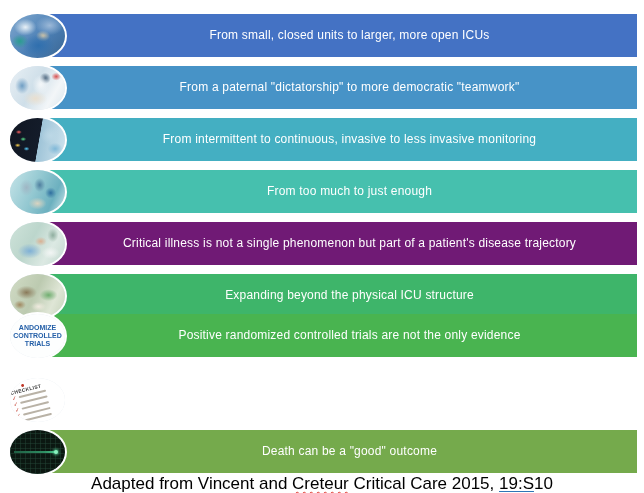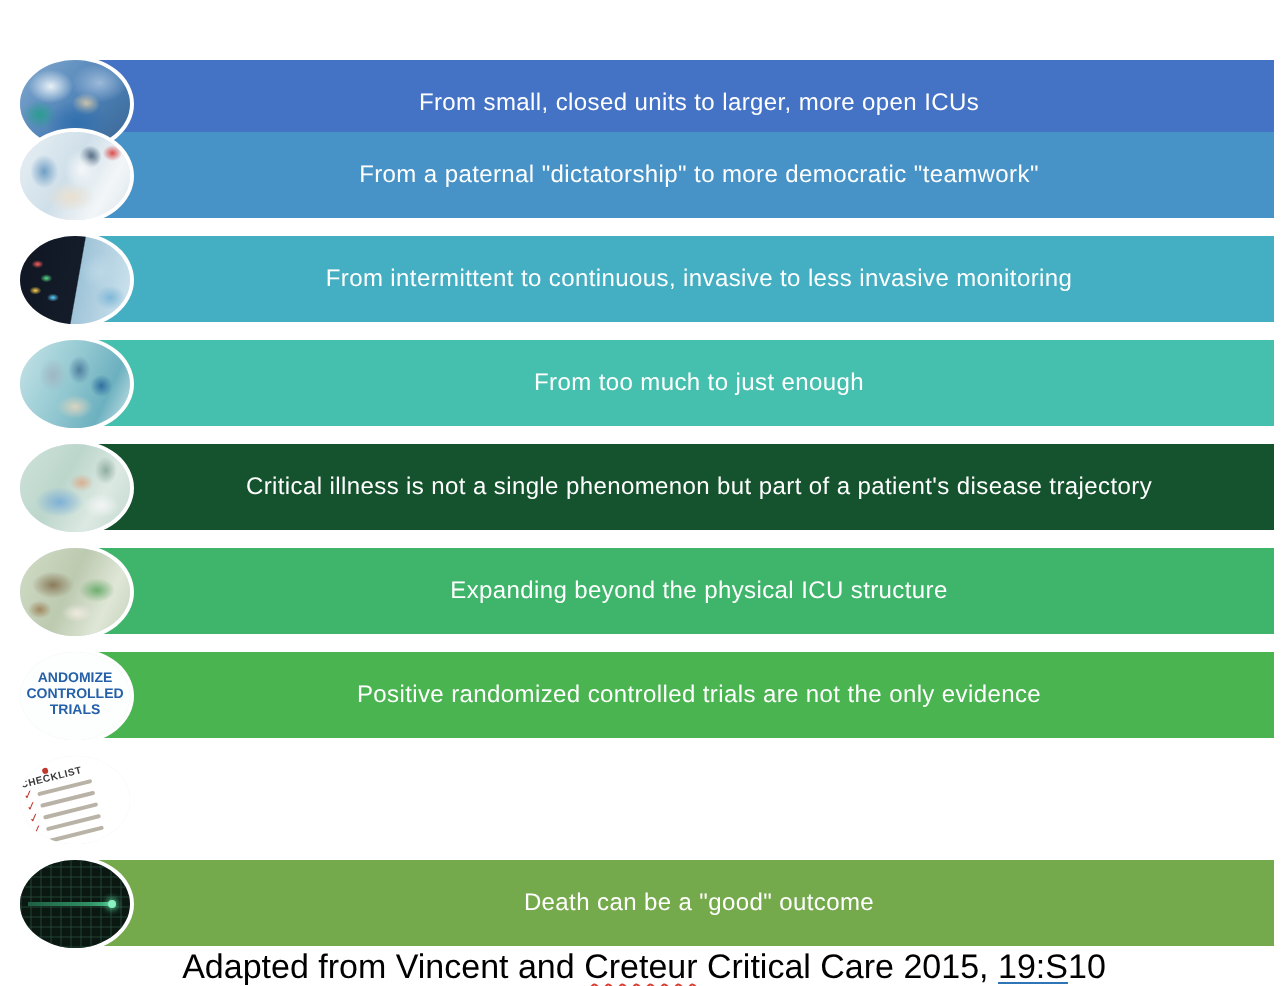--- a/index.html
+++ b/index.html
@@ -129,21 +129,21 @@
     text-decoration-color:#2e75b6;
     text-decoration-thickness:1px;
     text-underline-offset:2px;
   }
 </style>
 </head>
 <body>
 
 <div class="slide">
 
-  <div class="row" style="top:28px">
+  <div class="row" style="top:12px">
     <div class="bar" style="background: rgb(68, 114, 196);">
       <div class="bar-label">From small, closed units to larger, more open ICUs</div>
     </div>
     <div class="badge">
       <div class="badge-inner art-ward"></div>
     </div>
   </div>
 
   <div class="row" style="top:64px">
     <div class="bar" style="background: rgb(71, 147, 199);">
@@ -166,38 +166,38 @@
   <div class="row" style="top:168px">
     <div class="bar" style="background: rgb(70, 192, 174); align-items: center;">
       <div class="bar-label">From too much to just enough</div>
     </div>
     <div class="badge">
       <div class="badge-inner art-equipment"></div>
     </div>
   </div>
 
   <div class="row" style="top:220px">
-    <div class="bar" style="background: #14532d;">
+    <div class="bar" style="background: #701a75;">
       <div class="bar-label">Critical illness is not a single phenomenon but part of a patient's disease trajectory</div>
     </div>
     <div class="badge">
       <div class="badge-inner art-patient"></div>
     </div>
   </div>
 
   <div class="row" style="top:272px">
     <div class="bar" style="background: rgb(62, 181, 106);">
       <div class="bar-label">Expanding beyond the physical ICU structure</div>
     </div>
     <div class="badge">
       <div class="badge-inner art-room"></div>
     </div>
   </div>
 
-  <div class="row" style="top:324px">
+  <div class="row" style="top:312px">
     <div class="bar" style="background: rgb(73, 180, 80);">
       <div class="bar-label">Positive randomized controlled trials are not the only evidence</div>
     </div>
     <div class="badge">
       <div class="badge-inner art-rct">
         <span class="rct-line">ANDOMIZE</span>
         <span class="rct-line">CONTROLLED</span>
         <span class="rct-line">TRIALS</span>
       </div>
     </div>

